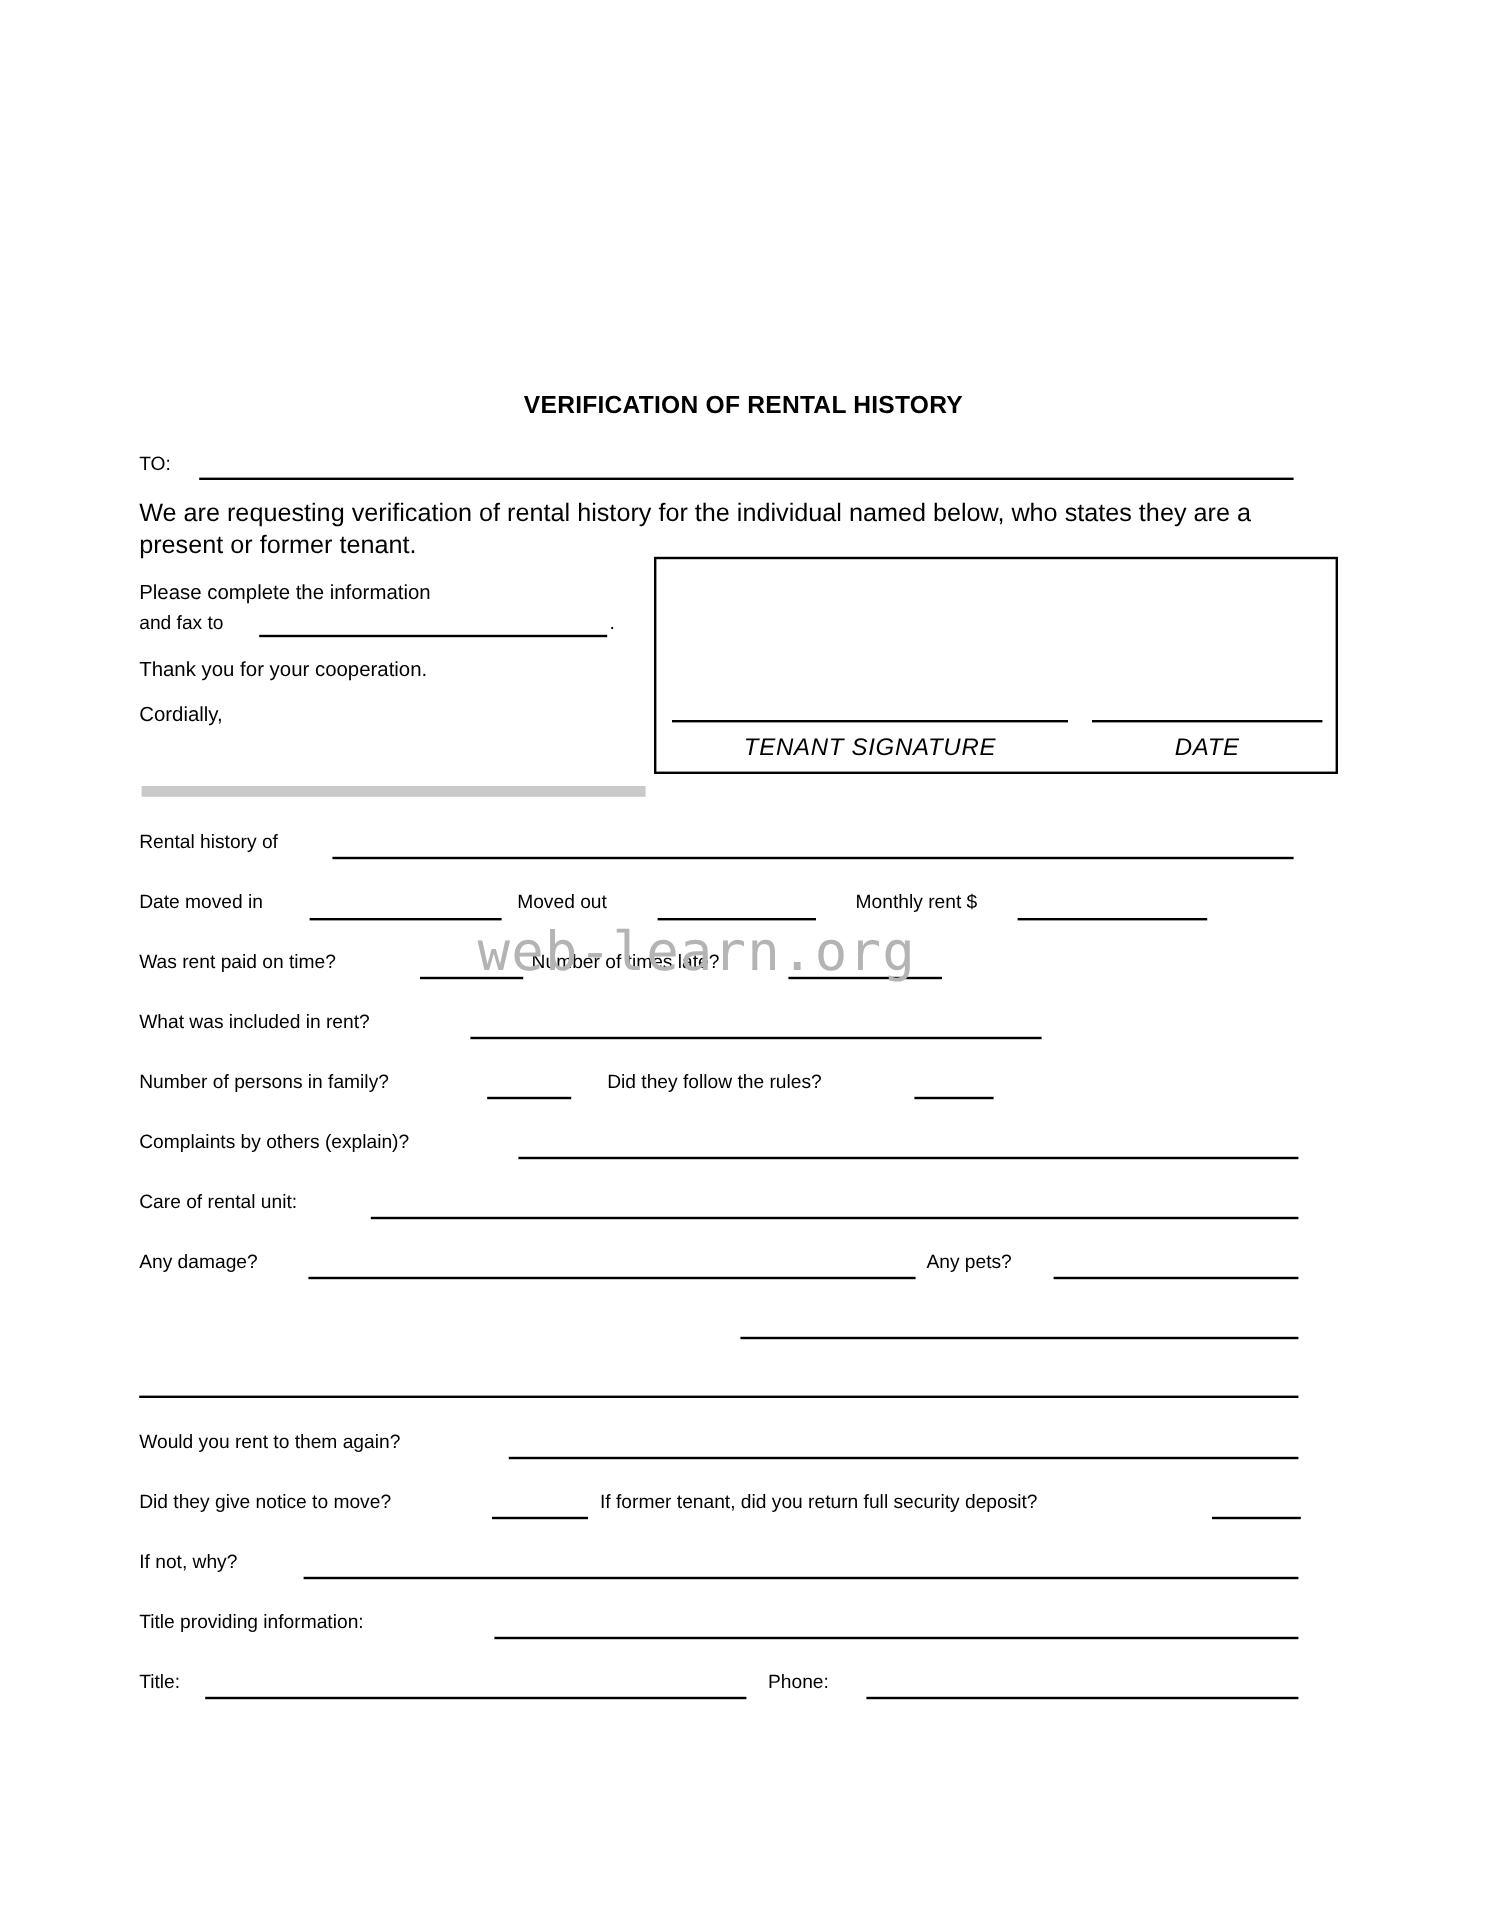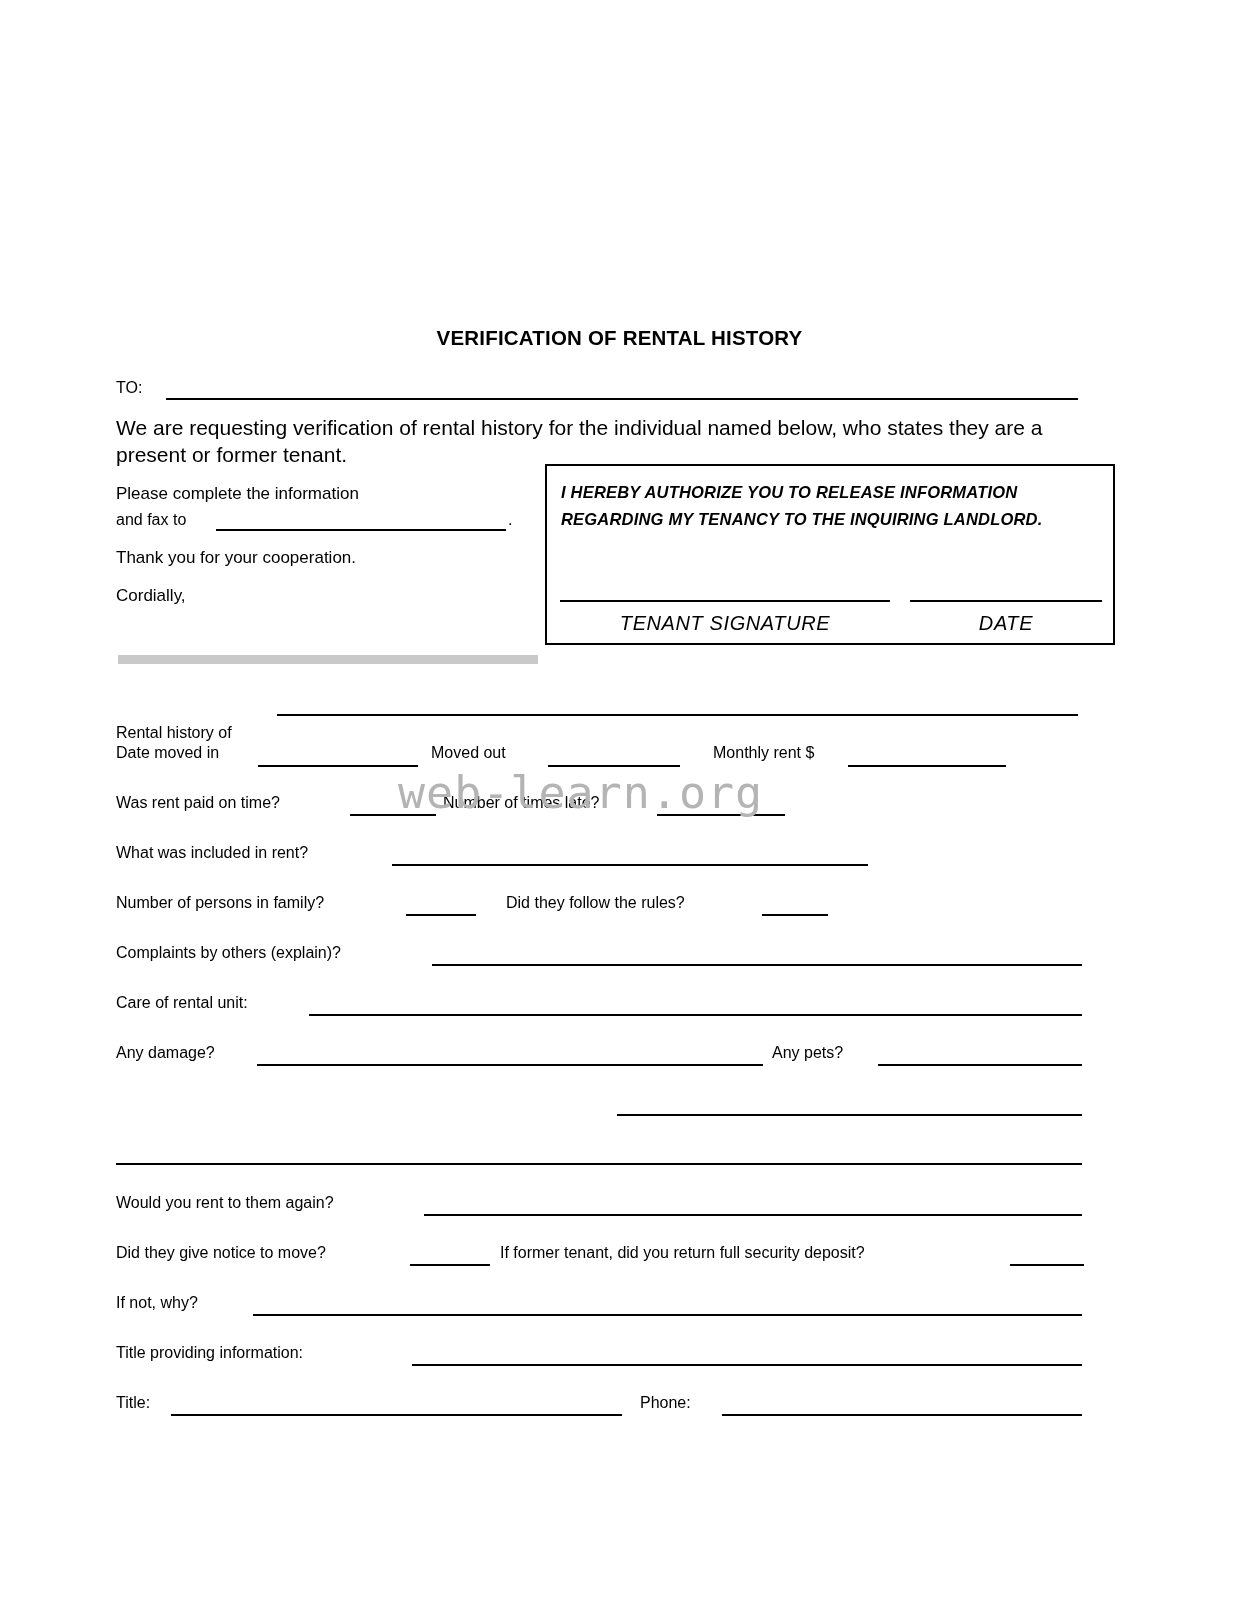--- a/index.html
+++ b/index.html
@@ -145,33 +145,29 @@
 
   <div class="left-block" style="top:480px;">Please complete the information</div>
   <div class="row" style="left:116px; top:507px;">and fax to</div>
   <div class="rule" style="left:216px; top:529px; width:290px;"></div>
   <div class="row" style="left:508px; top:507px;">.</div>
 
   <div class="left-block" style="top:544px;">Thank you for your cooperation.</div>
   <div class="left-block" style="top:582px;">Cordially,</div>
 
   <div class="auth-box">
-    <div class="auth-text">
-      <div>I HEREBY AUTHORIZE YOU TO RELEASE INFORMATION</div>
-      <div>REGARDING MY TENANCY TO THE INQUIRING LANDLORD.</div>
-    </div>
     <div class="sig-rule" style="left:13px; top:134px; width:330px;"></div>
     <div class="sig-rule" style="left:363px; top:134px; width:192px;"></div>
     <div class="sig-label" style="left:13px; top:146px; width:330px;">TENANT SIGNATURE</div>
     <div class="sig-label" style="left:363px; top:146px; width:192px;">DATE</div>
   </div>
 
   <div class="grey-bar"></div>
 
-  <div class="row" style="left:116px; top:690px;margin-top:30px;">Rental history of</div>
+  <div class="row" style="left:116px; top:690px;">Rental history of</div>
   <div class="rule" style="left:277px; top:714px; width:801px;"></div>
 
   <div class="row" style="left:116px; top:740px;">Date moved in</div>
   <div class="rule-thin" style="left:258px; top:765px; width:160px;"></div>
   <div class="row" style="left:431px; top:740px;">Moved out</div>
   <div class="rule-thin" style="left:548px; top:765px; width:132px;"></div>
   <div class="row" style="left:713px; top:740px;">Monthly rent $</div>
   <div class="rule-thin" style="left:848px; top:765px; width:158px;"></div>
 
   <div class="row" style="left:116px; top:790px;">Was rent paid on time?</div>

